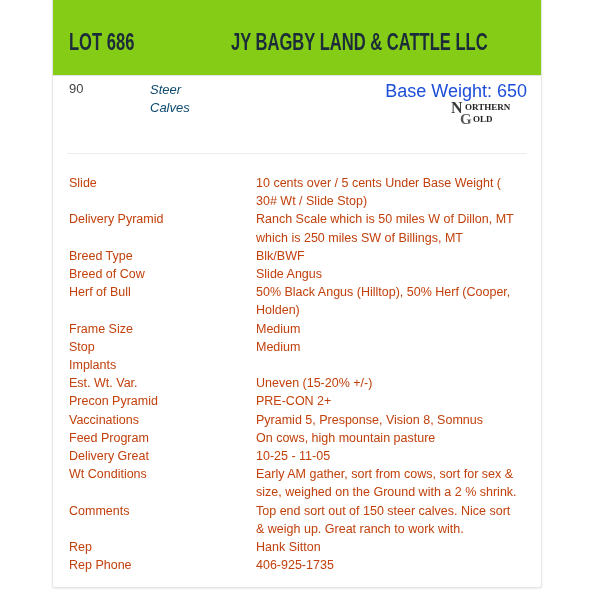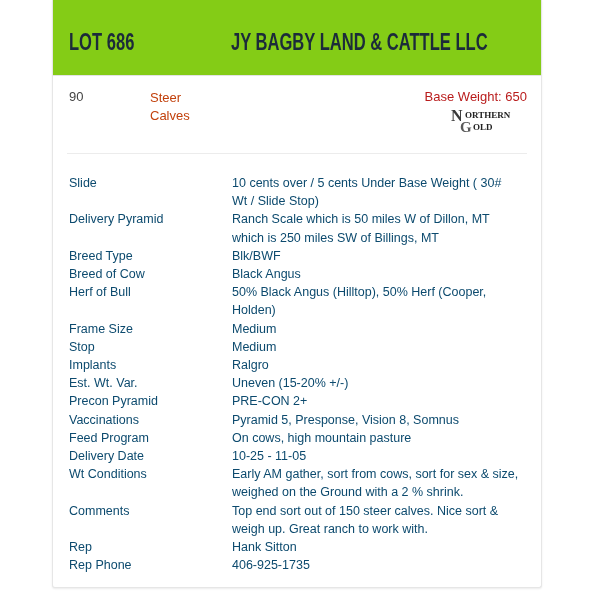--- a/index.html
+++ b/index.html
@@ -50,46 +50,47 @@
     transform-origin: left top;
     white-space: nowrap;
     line-height: 28px;
   }
   .hdr-lot { left: 16px; }
   .hdr-seller { left: 178px; }
 
   .summary {
     position: absolute;
     left: 0;
-    top: 73px;
+    top: 65px;
     width: 100%;
     height: 78px;
   }
   .sum-head {
     position: absolute;
     left: 16px;
     top: 16px;
     font-size: 13px;
     color: #444;
   }
   .sum-desc {
     position: absolute;
     left: 97px;
     top: 16px;
     width: 60px;
     font-size: 13px;
     line-height: 18px;
-    color: #c2410c;
+    color: #0c4a6e;
+    font-style: italic;
   }
   .sum-weight {
     position: absolute;
     right: 14px;
     top: 16px;
-    font-size: 13px;
-    color: #b91c1c;
+    font-size: 18px;
+    color: #1d4ed8;
     text-align: right;
   }
   .logo {
     position: absolute;
     right: 14px;
     top: 34px;
     width: 76px;
     height: 26px;
   }
   .separator {
@@ -103,29 +104,30 @@
   .details {
     position: absolute;
     left: 16px;
     top: 174px;
     width: 460px;
   }
   .row {
     display: flex;
     font-size: 12.5px;
     line-height: 18.2px;
-    color: #0c4a6e;
+    color: #c2410c;
   }
   .row .label {
     width: 163px;
     flex: 0 0 163px;
   }
   .row .value {
     flex: 1;
     padding-right: 10px;
+    margin-left: 24px;
   }
 </style>
 </head>
 <body>
 
 <div class="card">
   <div class="card-header">
     <div class="hdr-text hdr-lot">LOT 686</div>
     <div class="hdr-text hdr-seller">JY BAGBY LAND &amp; CATTLE LLC</div>
   </div>
@@ -152,56 +154,55 @@
     <div class="row">
       <div class="label">Delivery Pyramid</div>
       <div class="value">Ranch Scale which is 50 miles W of Dillon, MT which is 250 miles SW of Billings, MT</div>
     </div>
     <div class="row">
       <div class="label">Breed Type</div>
       <div class="value">Blk/BWF</div>
     </div>
     <div class="row">
       <div class="label">Breed of Cow</div>
-      <div class="value">Black Angus</div>
+      <div class="value">Slide Angus</div>
     </div>
     <div class="row">
       <div class="label">Herf of Bull</div>
       <div class="value">50% Black Angus (Hilltop), 50% Herf (Cooper, Holden)</div>
     </div>
     <div class="row">
       <div class="label">Frame Size</div>
       <div class="value">Medium</div>
     </div>
     <div class="row">
       <div class="label">Stop</div>
       <div class="value">Medium</div>
     </div>
     <div class="row">
       <div class="label">Implants</div>
-      <div class="value">Ralgro</div>
     </div>
     <div class="row">
       <div class="label">Est. Wt. Var.</div>
       <div class="value">Uneven (15-20% +/-)</div>
     </div>
     <div class="row">
       <div class="label">Precon Pyramid</div>
       <div class="value">PRE-CON 2+</div>
     </div>
     <div class="row">
       <div class="label">Vaccinations</div>
       <div class="value">Pyramid 5, Presponse, Vision 8, Somnus</div>
     </div>
     <div class="row">
       <div class="label">Feed Program</div>
       <div class="value">On cows, high mountain pasture</div>
     </div>
     <div class="row">
-      <div class="label">Delivery Date</div>
+      <div class="label">Delivery Great</div>
       <div class="value">10-25 - 11-05</div>
     </div>
     <div class="row">
       <div class="label">Wt Conditions</div>
       <div class="value">Early AM gather, sort from cows, sort for sex &amp; size, weighed on the Ground with a 2 % shrink.</div>
     </div>
     <div class="row">
       <div class="label">Comments</div>
       <div class="value">Top end sort out of 150 steer calves. Nice sort &amp; weigh up. Great ranch to work with.</div>
     </div>

